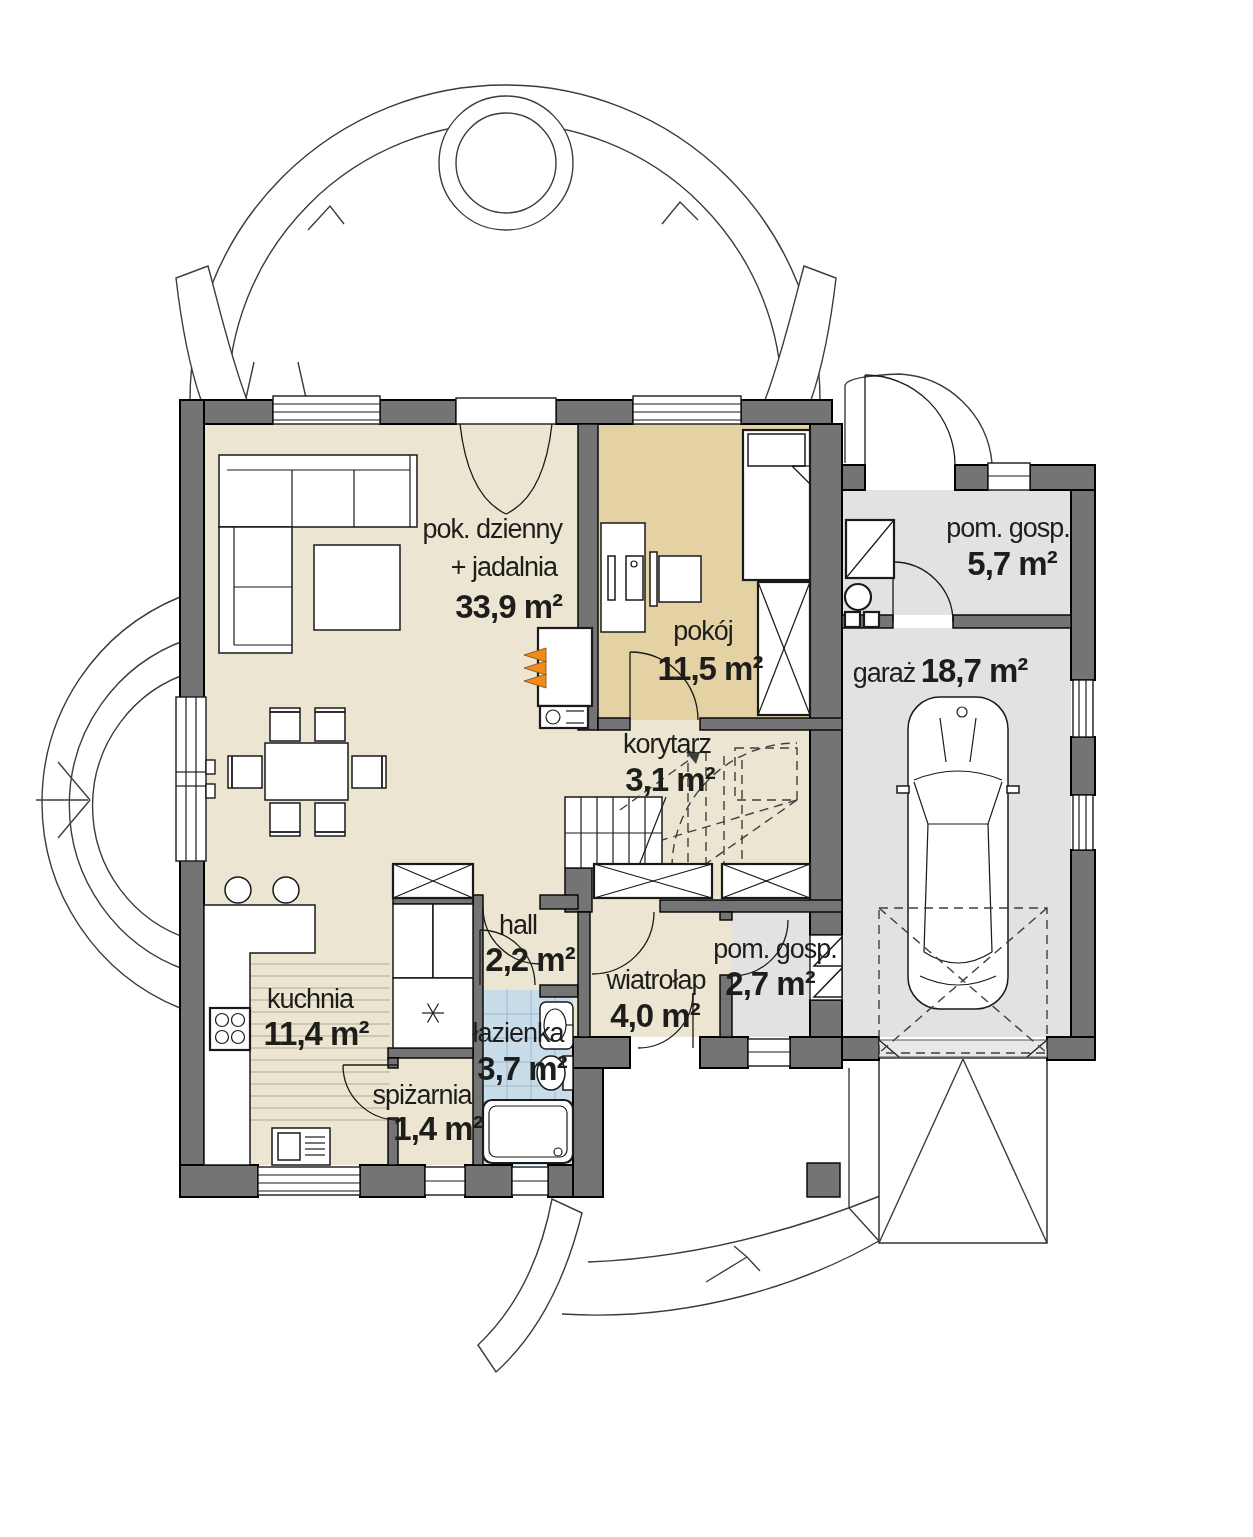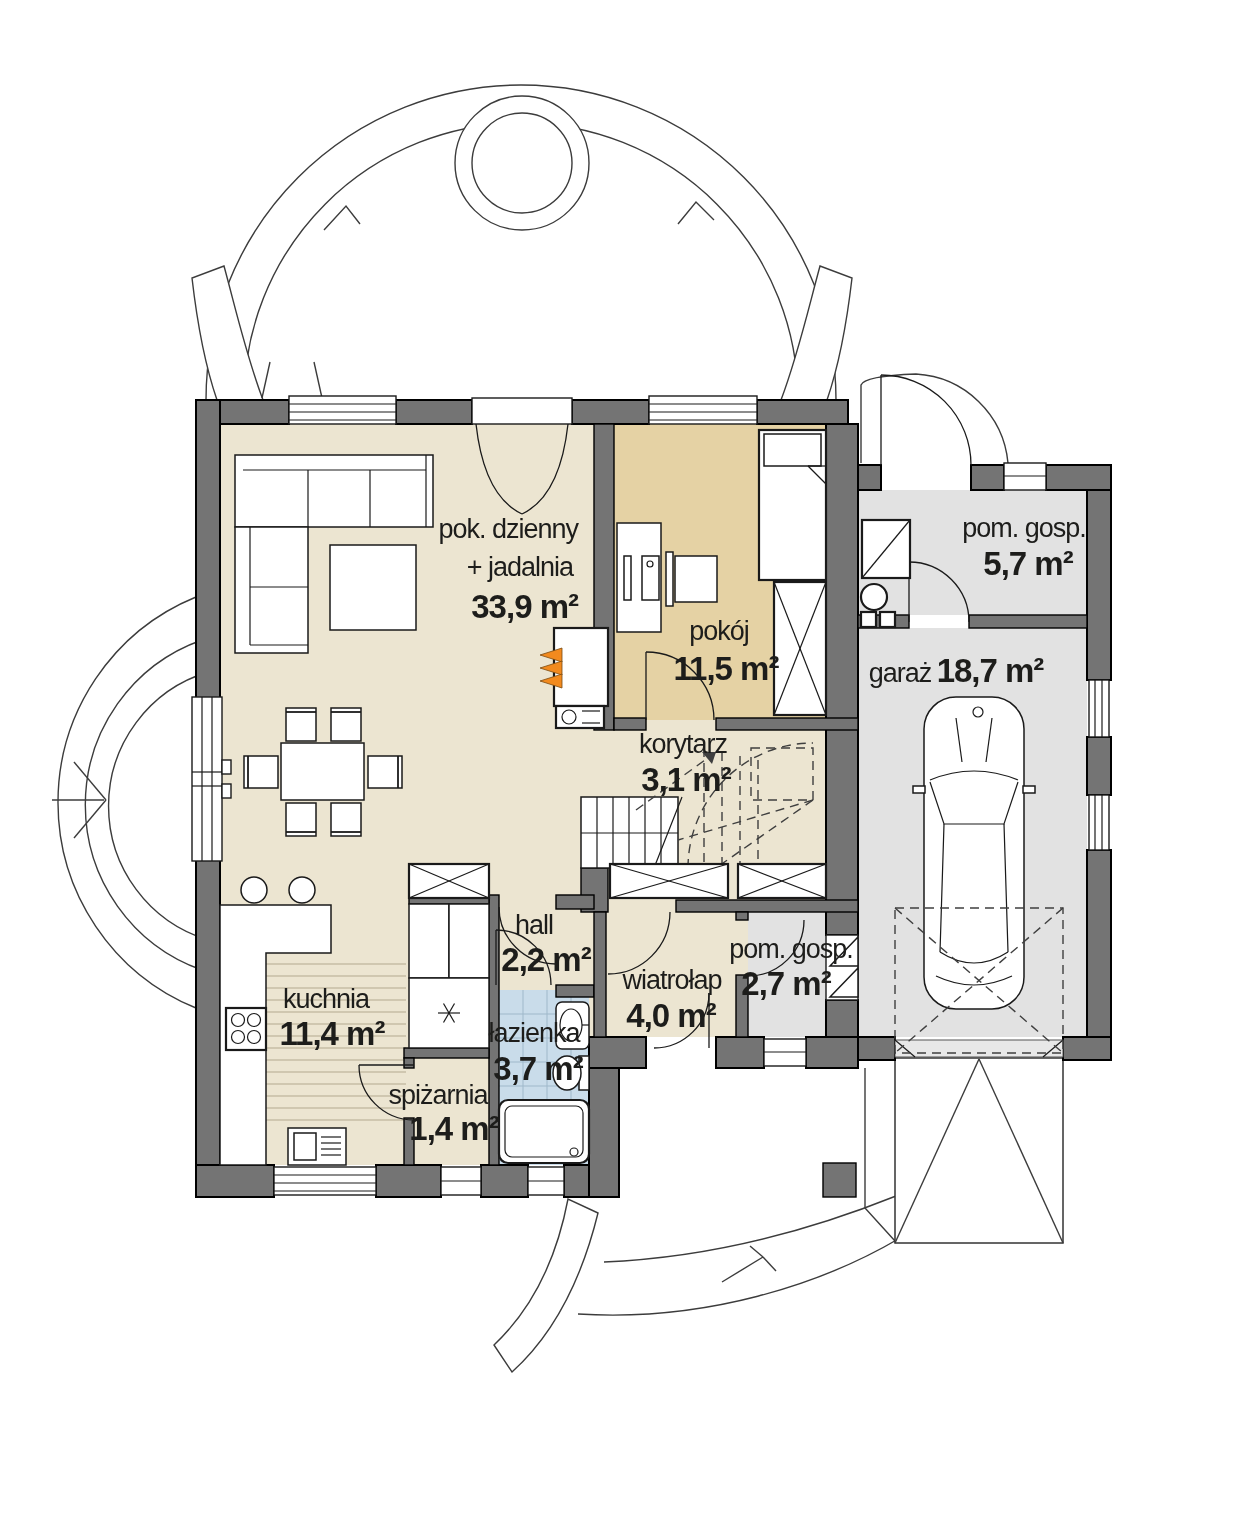--- a/index.html
+++ b/index.html
@@ -1,17 +1,17 @@
 <!DOCTYPE html>
 <html><head>
 <meta charset="utf-8">
 <style>
   html,body{margin:0;padding:0;background:#ffffff;}
   .stage{position:relative;width:1107px;height:1537px;background:#fff;overflow:hidden;
-         font-family:"Liberation Sans", sans-serif;padding-left:16px;}
+         font-family:"Liberation Sans", sans-serif;}
   svg{display:block}
   .wall{fill:#747474;stroke:#000;stroke-width:2;}
   .wallthin{fill:#747474;stroke:#000;stroke-width:1.4;}
   .floor-beige{fill:#ece5d1;}
   .floor-tan{fill:#e5d2a4;}
   .floor-gray{fill:#e2e2e2;}
   .floor-blue{fill:#c9dcea;}
   .furn{fill:#ffffff;stroke:#1a1a1a;stroke-width:1.5;}
   .furn2{fill:#ffffff;stroke:#1a1a1a;stroke-width:2.2;}
   .ln{fill:none;stroke:#1a1a1a;stroke-width:1.2;}

